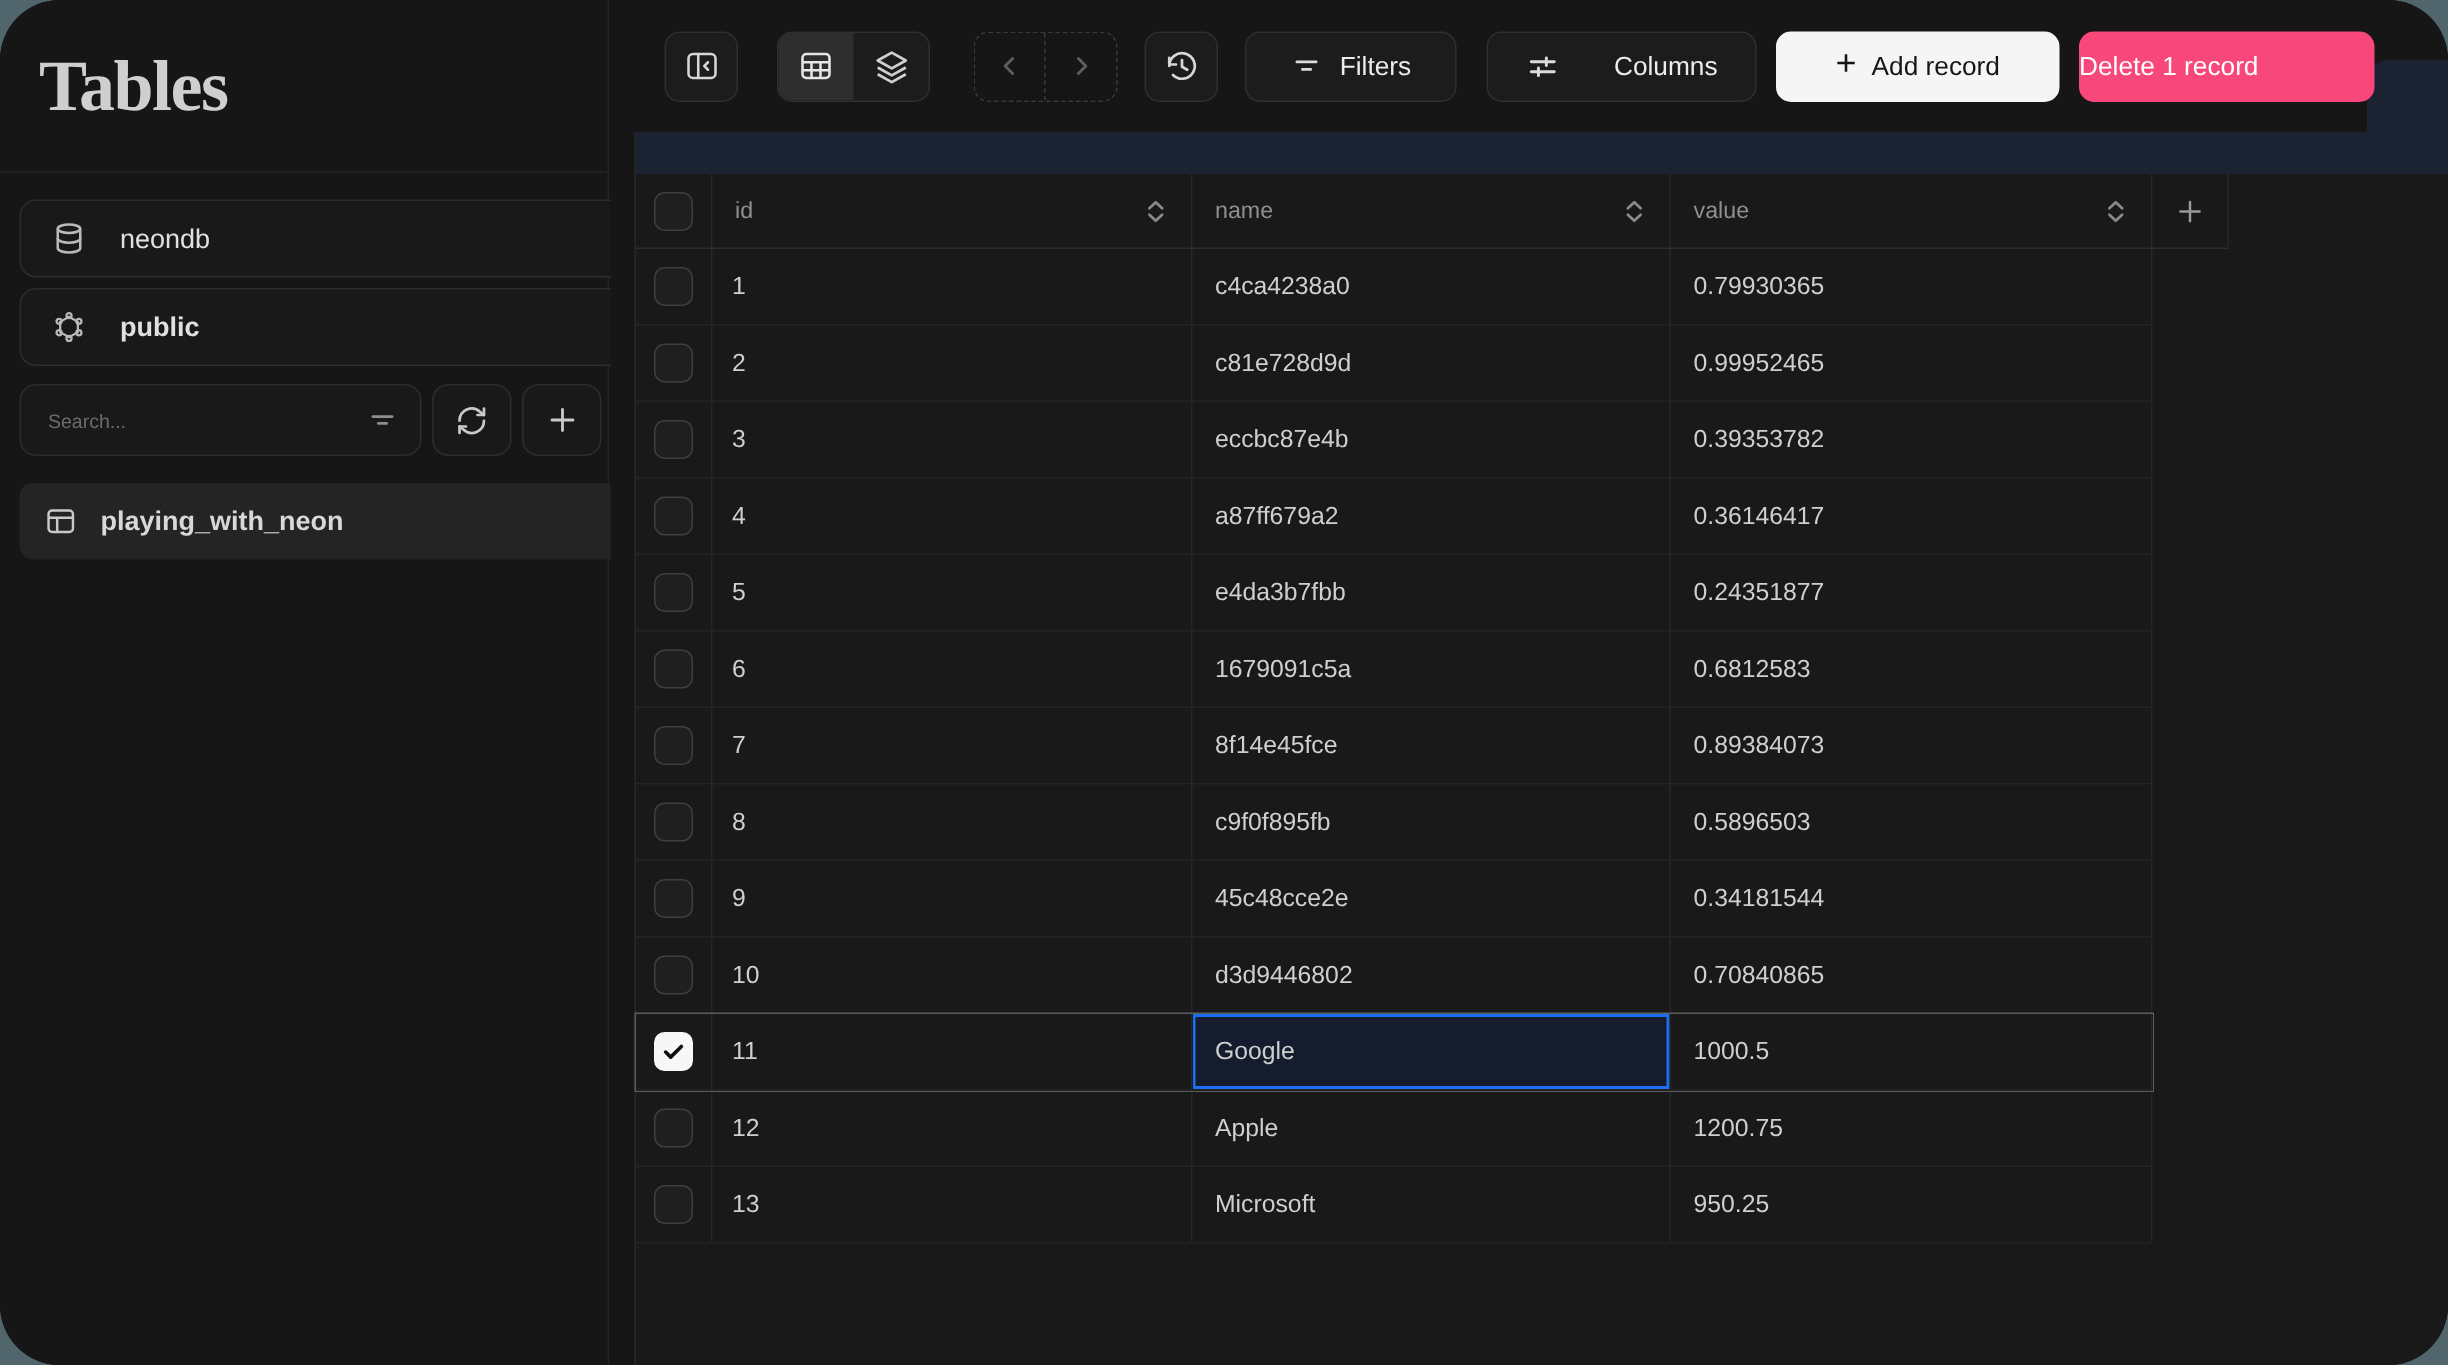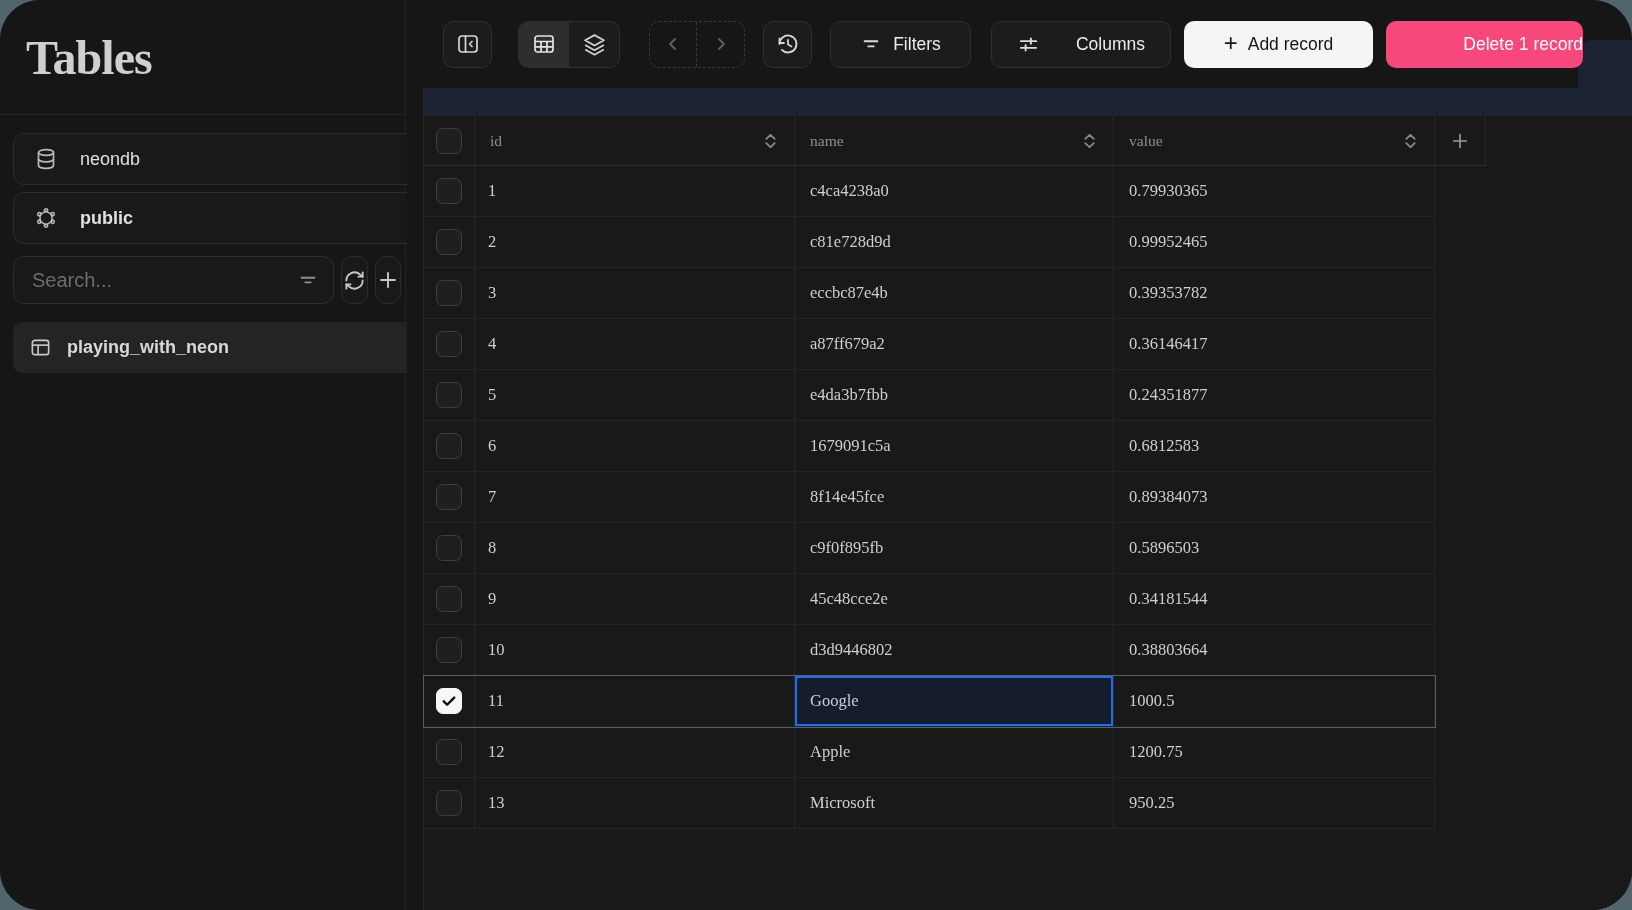--- a/index.html
+++ b/index.html
@@ -15,21 +15,21 @@
   .sb-title { font-size:48px; font-weight:700; letter-spacing:-1px; color:#cfcfcf;font-family:Liberation Serif, serif; }
   .sb-body { padding:18px 0 0 13px; }
   .select-box { width:468px; height:52px; border:1px solid #2d2d2d; border-radius:11px;
                 display:flex; align-items:center; padding:0 18px 0 20px; margin-bottom:7px;
                 background:#191919; cursor:pointer; }
   .select-box + .select-box { margin-bottom:12px;font-weight:bold; }
   .select-box .lbl { font-size:18px; color:#e0e0e0; margin-left:22px; flex:1; }
   .search-row { display:flex; gap:7px; width:388px; margin-bottom:18px; }
   .search-box { flex:1; height:48px; border:1px solid #2d2d2d; border-radius:11px; background:#191919;
                 display:flex; align-items:center; padding:0 14px 0 18px; }
-  .search-box input { flex:1; background:transparent; border:none; outline:none; font-size:20px;
+  .search-box input { flex:1; background:transparent; border:none; outline:none; font-size:13px;
                       color:#0ea5e9; font-family:inherit; }
   .search-box input::placeholder { color:#6d6d6d; }
   .sq-btn { width:53px; height:48px; border:1px solid #2d2d2d; border-radius:11px; background:#191919;
             display:flex; align-items:center; justify-content:center; cursor:pointer; }
   .table-item { width:464px; height:51px; background:#242424; border-radius:9px; display:flex;
                 align-items:center; padding:0 16px; cursor:pointer; }
   .table-item .lbl { margin-left:15px; font-size:18px; font-weight:600; color:#d8d8d8; }
 
   
   .main { position:absolute; left:407px; top:0; right:0; bottom:0; background:#161616; }
@@ -46,30 +46,30 @@
   .navpill .nbtn { width:47px; height:100%; display:flex; align-items:center; justify-content:center; cursor:default; }
   .navpill .nbtn:first-child { border-right:1px dashed #3a3a3a; }
   .hist { margin-left:5px; }
   .txtbtn { gap:11px; font-size:17.5px; }
   .filters-btn { width:141px; margin-left:5px; }
   .columns-btn { width:180px; margin-left:7px;gap:36px; }
   .add-btn { width:189px; height:47px; border-radius:10px; background:#f5f5f5; border:none;
              display:flex; align-items:center; justify-content:center; gap:10px;
              font-size:17.5px; font-weight:500; color:#161616; cursor:pointer; }
   .del-btn { width:197px; height:47px; border-radius:10px; background:#f8487b; border:none;
-             display:flex; align-items:center; justify-content:flex-end;
+             display:flex; align-items:center; justify-content:flex-start;
              font-size:17.5px; font-weight:500; color:#ffffff; cursor:pointer; }
 
   .navy-corner { position:absolute; top:40px; right:0; width:54px; height:49px; background:#1b2231;
                  border-top-left-radius:14px; }
   .grid-wrap { position:absolute; left:16px; top:88px; right:0; bottom:0; background:#191919;
                border-left:1px solid #282828; }
   .top-strip { height:28px; background:#1b2231; }
 
-  .mono { font-family:Liberation Serif, serif; }
+  .mono { font-family:Liberation Sans, sans-serif; }
   .ghead { display:grid; grid-template-columns:51px 320px 319px 321px 51px; width:1062px;
            height:50px; border-bottom:1px solid #2e2e2e; }
   .ghead .hcell { position:relative; border-right:1px solid #272727; display:flex; align-items:center;
                   padding-left:15px; font-size:15.5px; color:#8f8f8f; cursor:pointer; }
   .ghead .hcell .sort { position:absolute; right:16px; top:50%; transform:translateY(-50%); }
   .cb-col { display:flex; align-items:center; justify-content:center; border-right:1px solid #272727;
             padding-left:0 !important; }
   .plus-col { display:flex; align-items:center; justify-content:center; border-right:1px solid #272727;
               cursor:pointer; padding-left:0 !important; }
 
@@ -392,21 +392,21 @@
               <div class="gcell id">9</div>
               <div class="gcell name">45c48cce2e</div>
               <div class="gcell value">0.34181544</div>
             </div>
             <div class="grow">
               <div class="gcell cb-col">
                 <span class="checkbox"></span>
               </div>
               <div class="gcell id">10</div>
               <div class="gcell name">d3d9446802</div>
-              <div class="gcell value">0.38803664</div>
+              <div class="gcell value">0.70840865</div>
             </div>
             <div class="grow selected">
               <div class="gcell cb-col">
                 <span class="checkbox checked">
                   <svg viewBox="0 0 24 24" fill="none" stroke="#101010" stroke-width="3.2" stroke-linecap="round" stroke-linejoin="round">
                     <path d="M5 12.5l4.5 4.5L19 7.5"></path>
                   </svg>
                 </span>
               </div>
               <div class="gcell id">11</div>

